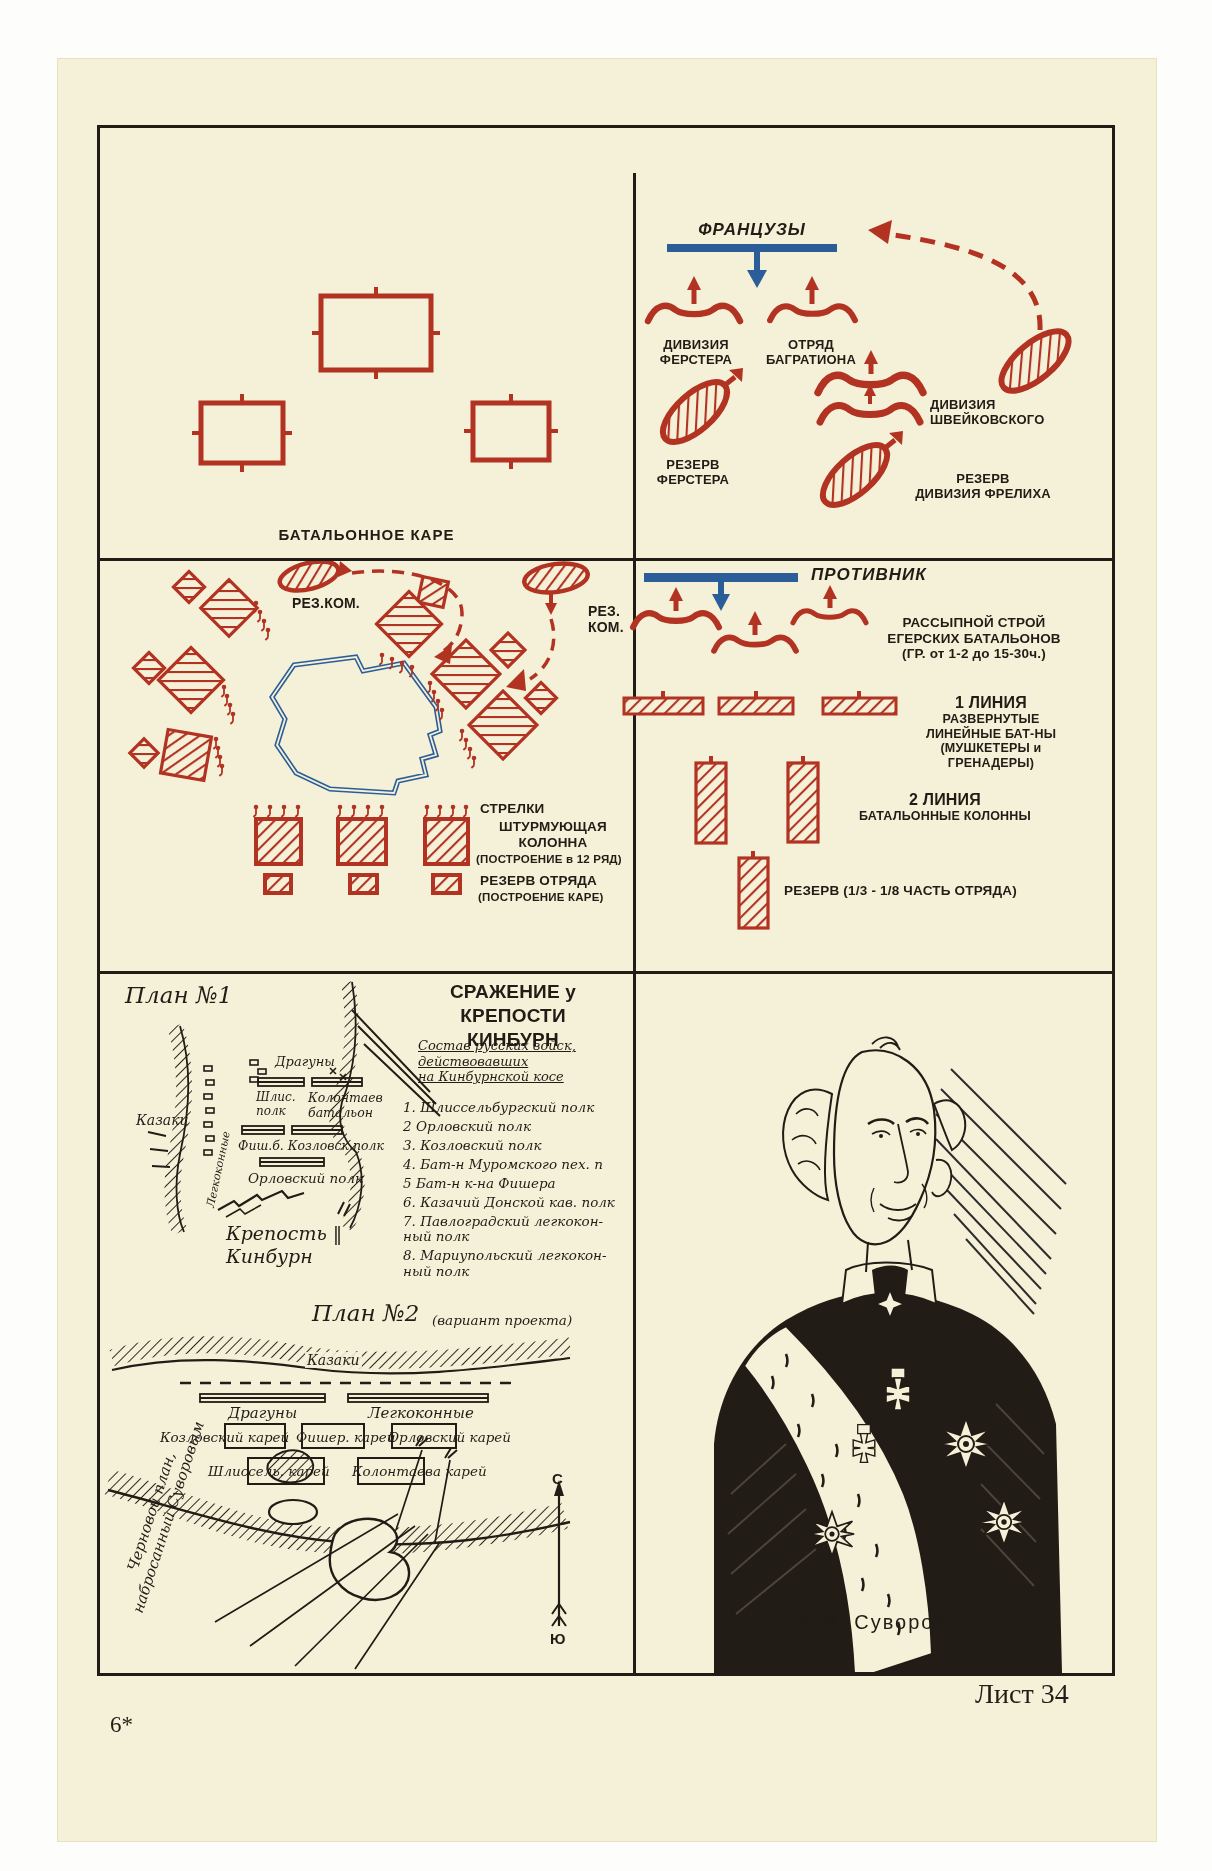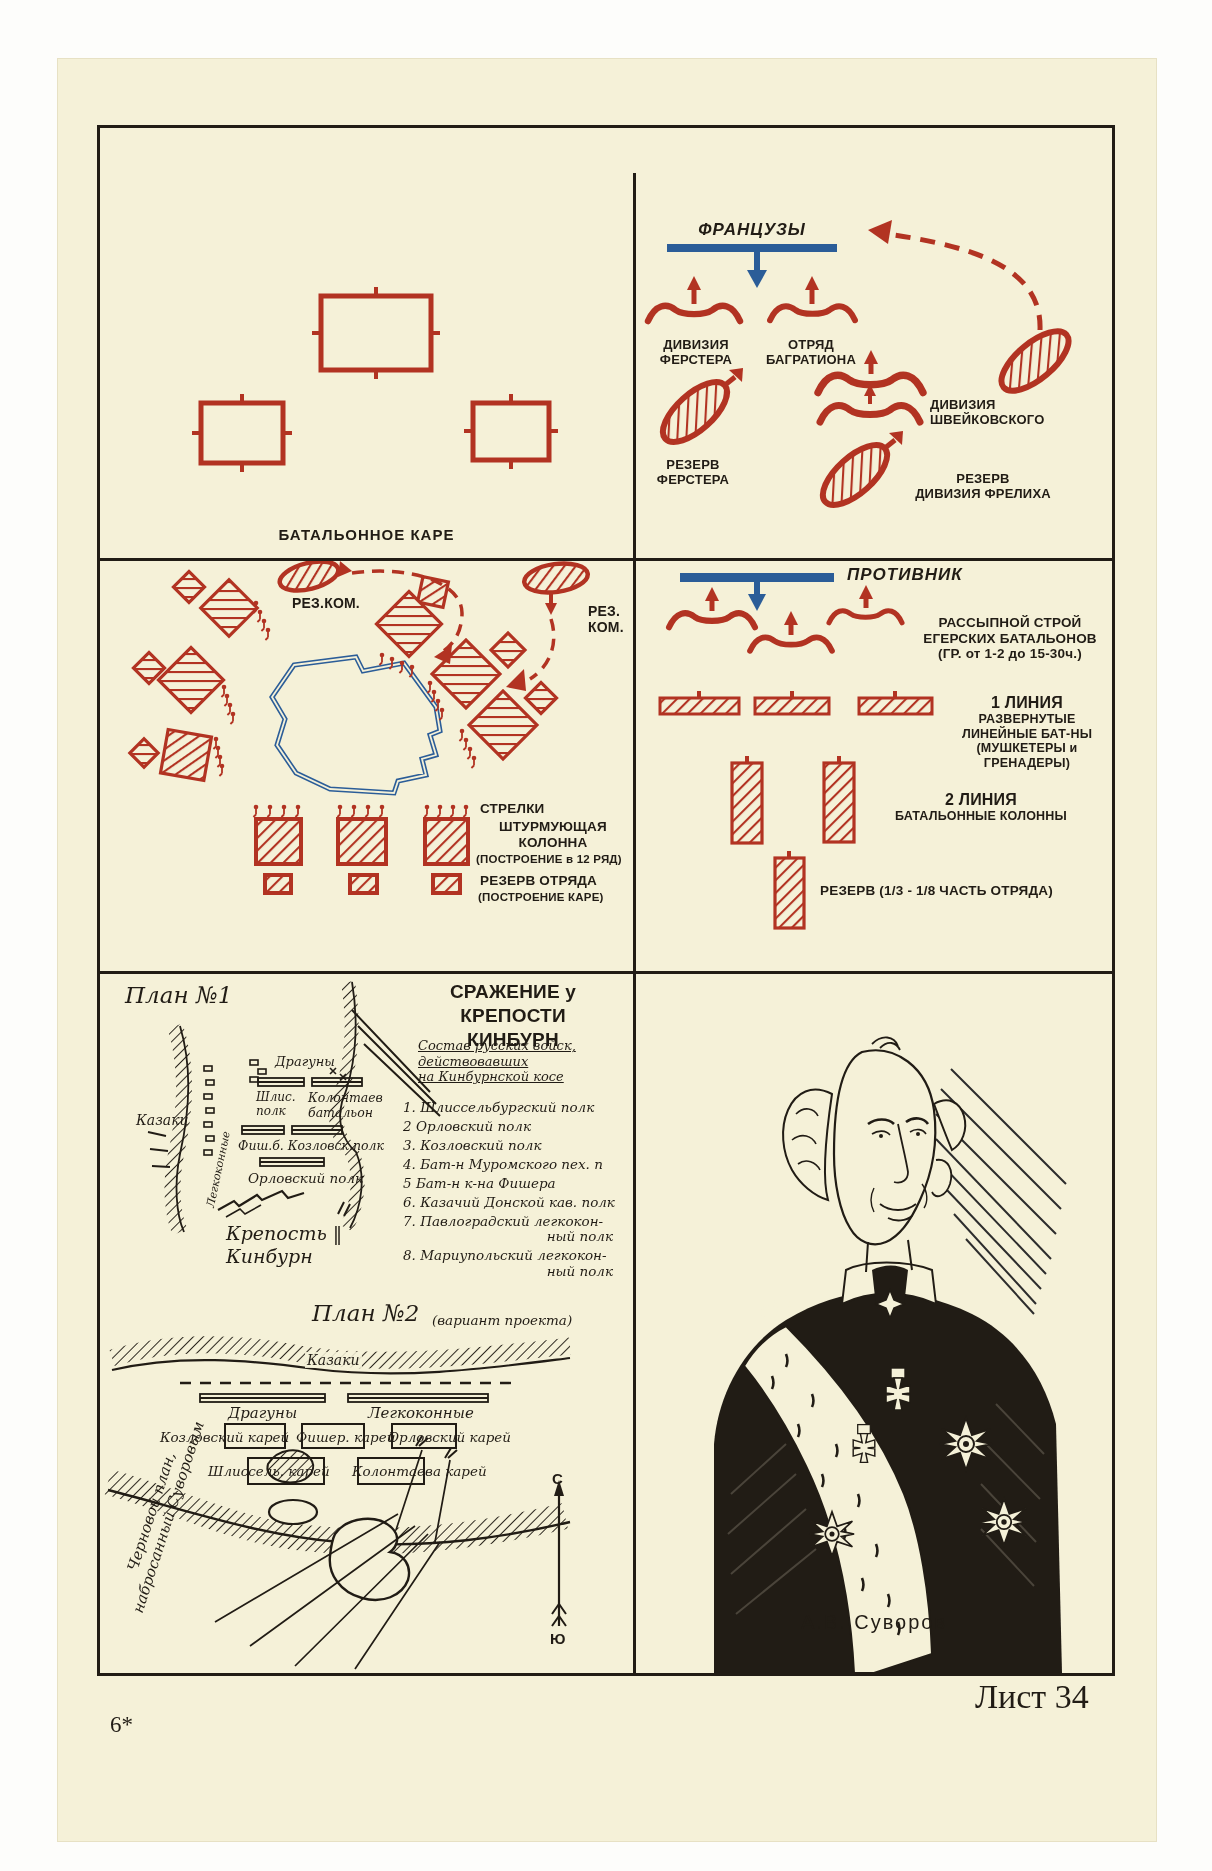--- a/index.html
+++ b/index.html
@@ -20,24 +20,24 @@
        letter-spacing:.2px;}
   .ctr{text-align:center;}
   .hdr-it{font-style:italic;font-size:17px;letter-spacing:1px;}
   .big{display:block;font-size:16px;}
   .small{display:block;font-size:12.5px;font-weight:bold;}
   .scr{position:absolute;font-family:"DejaVu Serif",serif;font-style:italic;font-weight:normal;
        font-size:14px;line-height:1.2;white-space:pre-line;}
   .roster{position:absolute;left:303px;top:126px;width:228px;font-family:"DejaVu Serif",serif;
           font-style:italic;font-size:13.5px;line-height:1.18;}
   .roster .item{margin-bottom:3px;}
-  .roster .cont{display:block;text-align:right;padding-right:18px;}
+  .roster .cont{display:block;padding-right:18px;}
   .u{text-decoration:underline;}
   .caption{position:absolute;font-size:20px;letter-spacing:2px;margin-top:25px;}
-  .pageno{position:absolute;font-family:"Liberation Serif",serif;font-size:34px;}
+  .pageno{position:absolute;font-family:"Liberation Serif",serif;font-size:28px;}
   .footnote{position:absolute;font-family:"Liberation Serif",serif;font-size:23px;}
   .kz{background:rgba(245,241,216,.88);padding:0 2px;}
 </style>
 </head>
 <body>
 
 <div class="stage">
   <div class="sheet"></div>
 
   <div class="frame">
@@ -212,21 +212,21 @@
       <div class="lbl" style="left:488px;top:42px;width:45px;font-size:14px">РЕЗ.
 КОМ.</div>
       <div class="lbl" style="left:380px;top:240px;font-size:13.5px">СТРЕЛКИ</div>
       <div class="lbl ctr" style="left:378px;top:258px;width:150px;font-size:13.5px">ШТУРМУЮЩАЯ
 КОЛОННА</div>
       <div class="lbl" style="left:376px;top:292px;width:158px;font-size:11.5px">(ПОСТРОЕНИЕ в 12 РЯД)</div>
       <div class="lbl" style="left:380px;top:312px;font-size:13.5px">РЕЗЕРВ ОТРЯДА</div>
       <div class="lbl" style="left:378px;top:330px;font-size:11.5px">(ПОСТРОЕНИЕ КАРЕ)</div>
     </div>
 
-    <div class="quad" style="left:548px;top:433px;width:476px;height:410px">
+    <div class="quad" style="left:512px;top:433px;width:476px;height:410px">
       <svg width="476" height="410" viewBox="0 0 476 410">
         <defs>
           <pattern id="p4h" width="9" height="9" patternTransform="rotate(45)" patternUnits="userSpaceOnUse">
             <rect width="9" height="9" fill="#f5f1d8"></rect>
             <line x1="0" y1="0" x2="0" y2="9" stroke="#b23322" stroke-width="4.2"></line>
           </pattern>
           <path id="brace4" d="M0,12 C8,-6 20,-8 30,0 C38,6 62,6 70,0 C80,-8 92,-6 100,12"></path>
         </defs>
         <g>
           <rect x="32" y="12" width="154" height="9" fill="#2b5d98"></rect>

